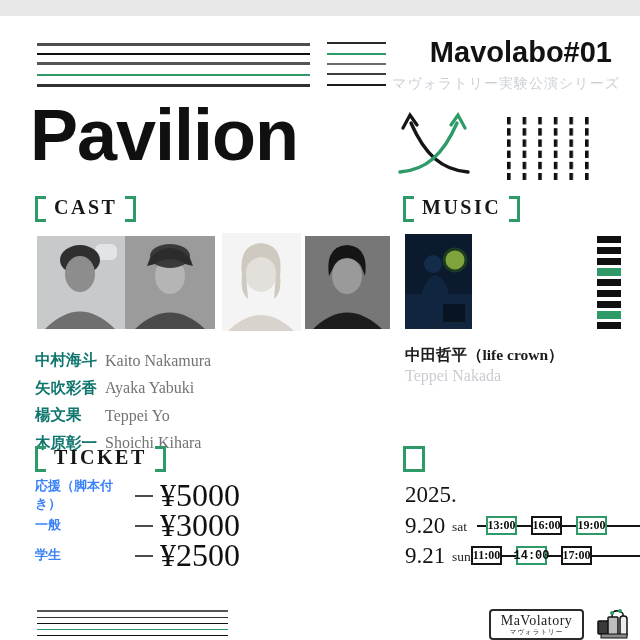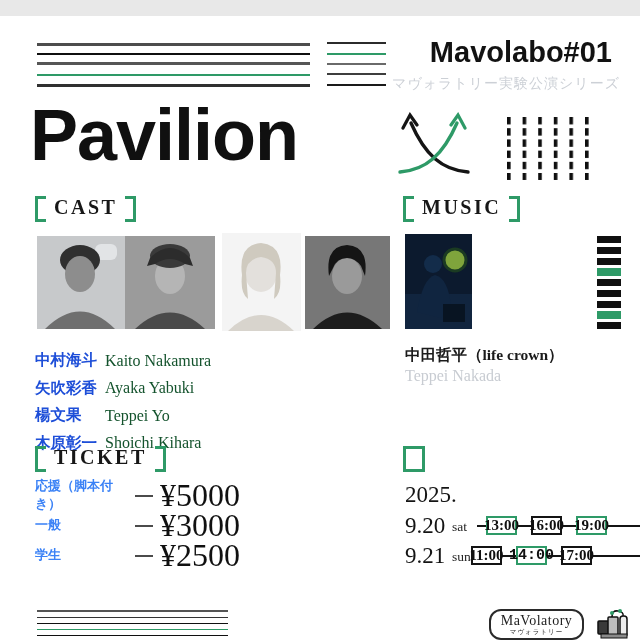--- a/index.html
+++ b/index.html
@@ -53,22 +53,22 @@
   .photo svg{display:block;width:100%;height:100%;}
   .ph1{left:37px;top:220px;width:88px;height:93px;}
   .ph2{left:125px;top:220px;width:90px;height:93px;}
   .ph3{left:222px;top:217px;width:79px;height:98px;}
   .ph4{left:305px;top:220px;width:85px;height:93px;}
   .phm{left:405px;top:218px;width:67px;height:95px;}
 
   
   .cast-list{position:absolute;left:35px;top:331px;}
   .cast-row{height:27.5px;display:flex;align-items:center;}
-  .name-ja{display:inline-block;width:70px;font-size:15.5px;font-weight:600;color:#1d4ed8;}
-  .name-en{font-size:16px;color:#14532d;}
+  .name-ja{display:inline-block;width:70px;font-size:15.5px;font-weight:600;color:#0f766e;}
+  .name-en{font-size:16px;color:#737373;}
 
   .music-ja{position:absolute;left:405px;top:329px;font-size:15.5px;font-weight:600;color:#1b1b1b;}
   .music-en{position:absolute;left:405px;top:351px;font-size:16px;color:#c8ccd2;}
 
   
   .bar-stack{position:absolute;left:597px;top:220px;display:flex;flex-direction:column;}
   .bar{width:24px;height:7.2px;margin-bottom:3.6px;background:#101010;}
   .bar.green{background:#2e9a67;}
 
   
@@ -83,28 +83,28 @@
   .day-row{position:absolute;left:405px;width:235px;height:26px;}
   .day0{top:497px;}
   .day1{top:527px;}
   .day-date{position:absolute;left:0;top:0;font-size:23px;line-height:26px;color:#141414;}
   .day-dow{position:absolute;left:47px;top:6px;font-size:13.5px;color:#242424;}
   .day-line{position:absolute;top:12px;height:2px;right:0;background:#141414;}
   .day0 .day-line{left:72px;}
   .day1 .day-line{left:67px;}
   .tbox{position:absolute;top:3px;width:31px;height:19px;box-sizing:border-box;background:#fff;
         border:2px solid #141414;display:flex;align-items:center;justify-content:center;
-        font-size:15px;font-weight:700;color:#101010;}
+        font-size:12px;font-weight:700;color:#101010;}
   .tbox.hl{border-color:#2e9a67;}
   .d0t0{left:81px;} .d0t1{left:126px;} .d0t2{left:171px;}
   .d1t0{left:66px;} .d1t1{left:111px;font-family:Liberation Mono, monospace;} .d1t2{left:156px;}
 
   
   .logo-box{position:absolute;left:489px;top:593px;width:95px;height:31px;box-sizing:border-box;
-            border:2px solid #2a2a2a;border-radius:12px;display:flex;flex-direction:column;
+            border:2px solid #2a2a2a;border-radius:4px;display:flex;flex-direction:column;
             align-items:center;justify-content:center;background:#fff;}
   .logo-text{font-size:14px;letter-spacing:0.5px;color:#1d1d1d;line-height:14px;}
   .logo-sub{font-size:6.5px;letter-spacing:1px;color:#2a2a2a;line-height:8px;}
   .lab-icon{position:absolute;left:595px;top:591px;}
 </style>
 </head>
 <body>
 
 <div class="poster">
 

